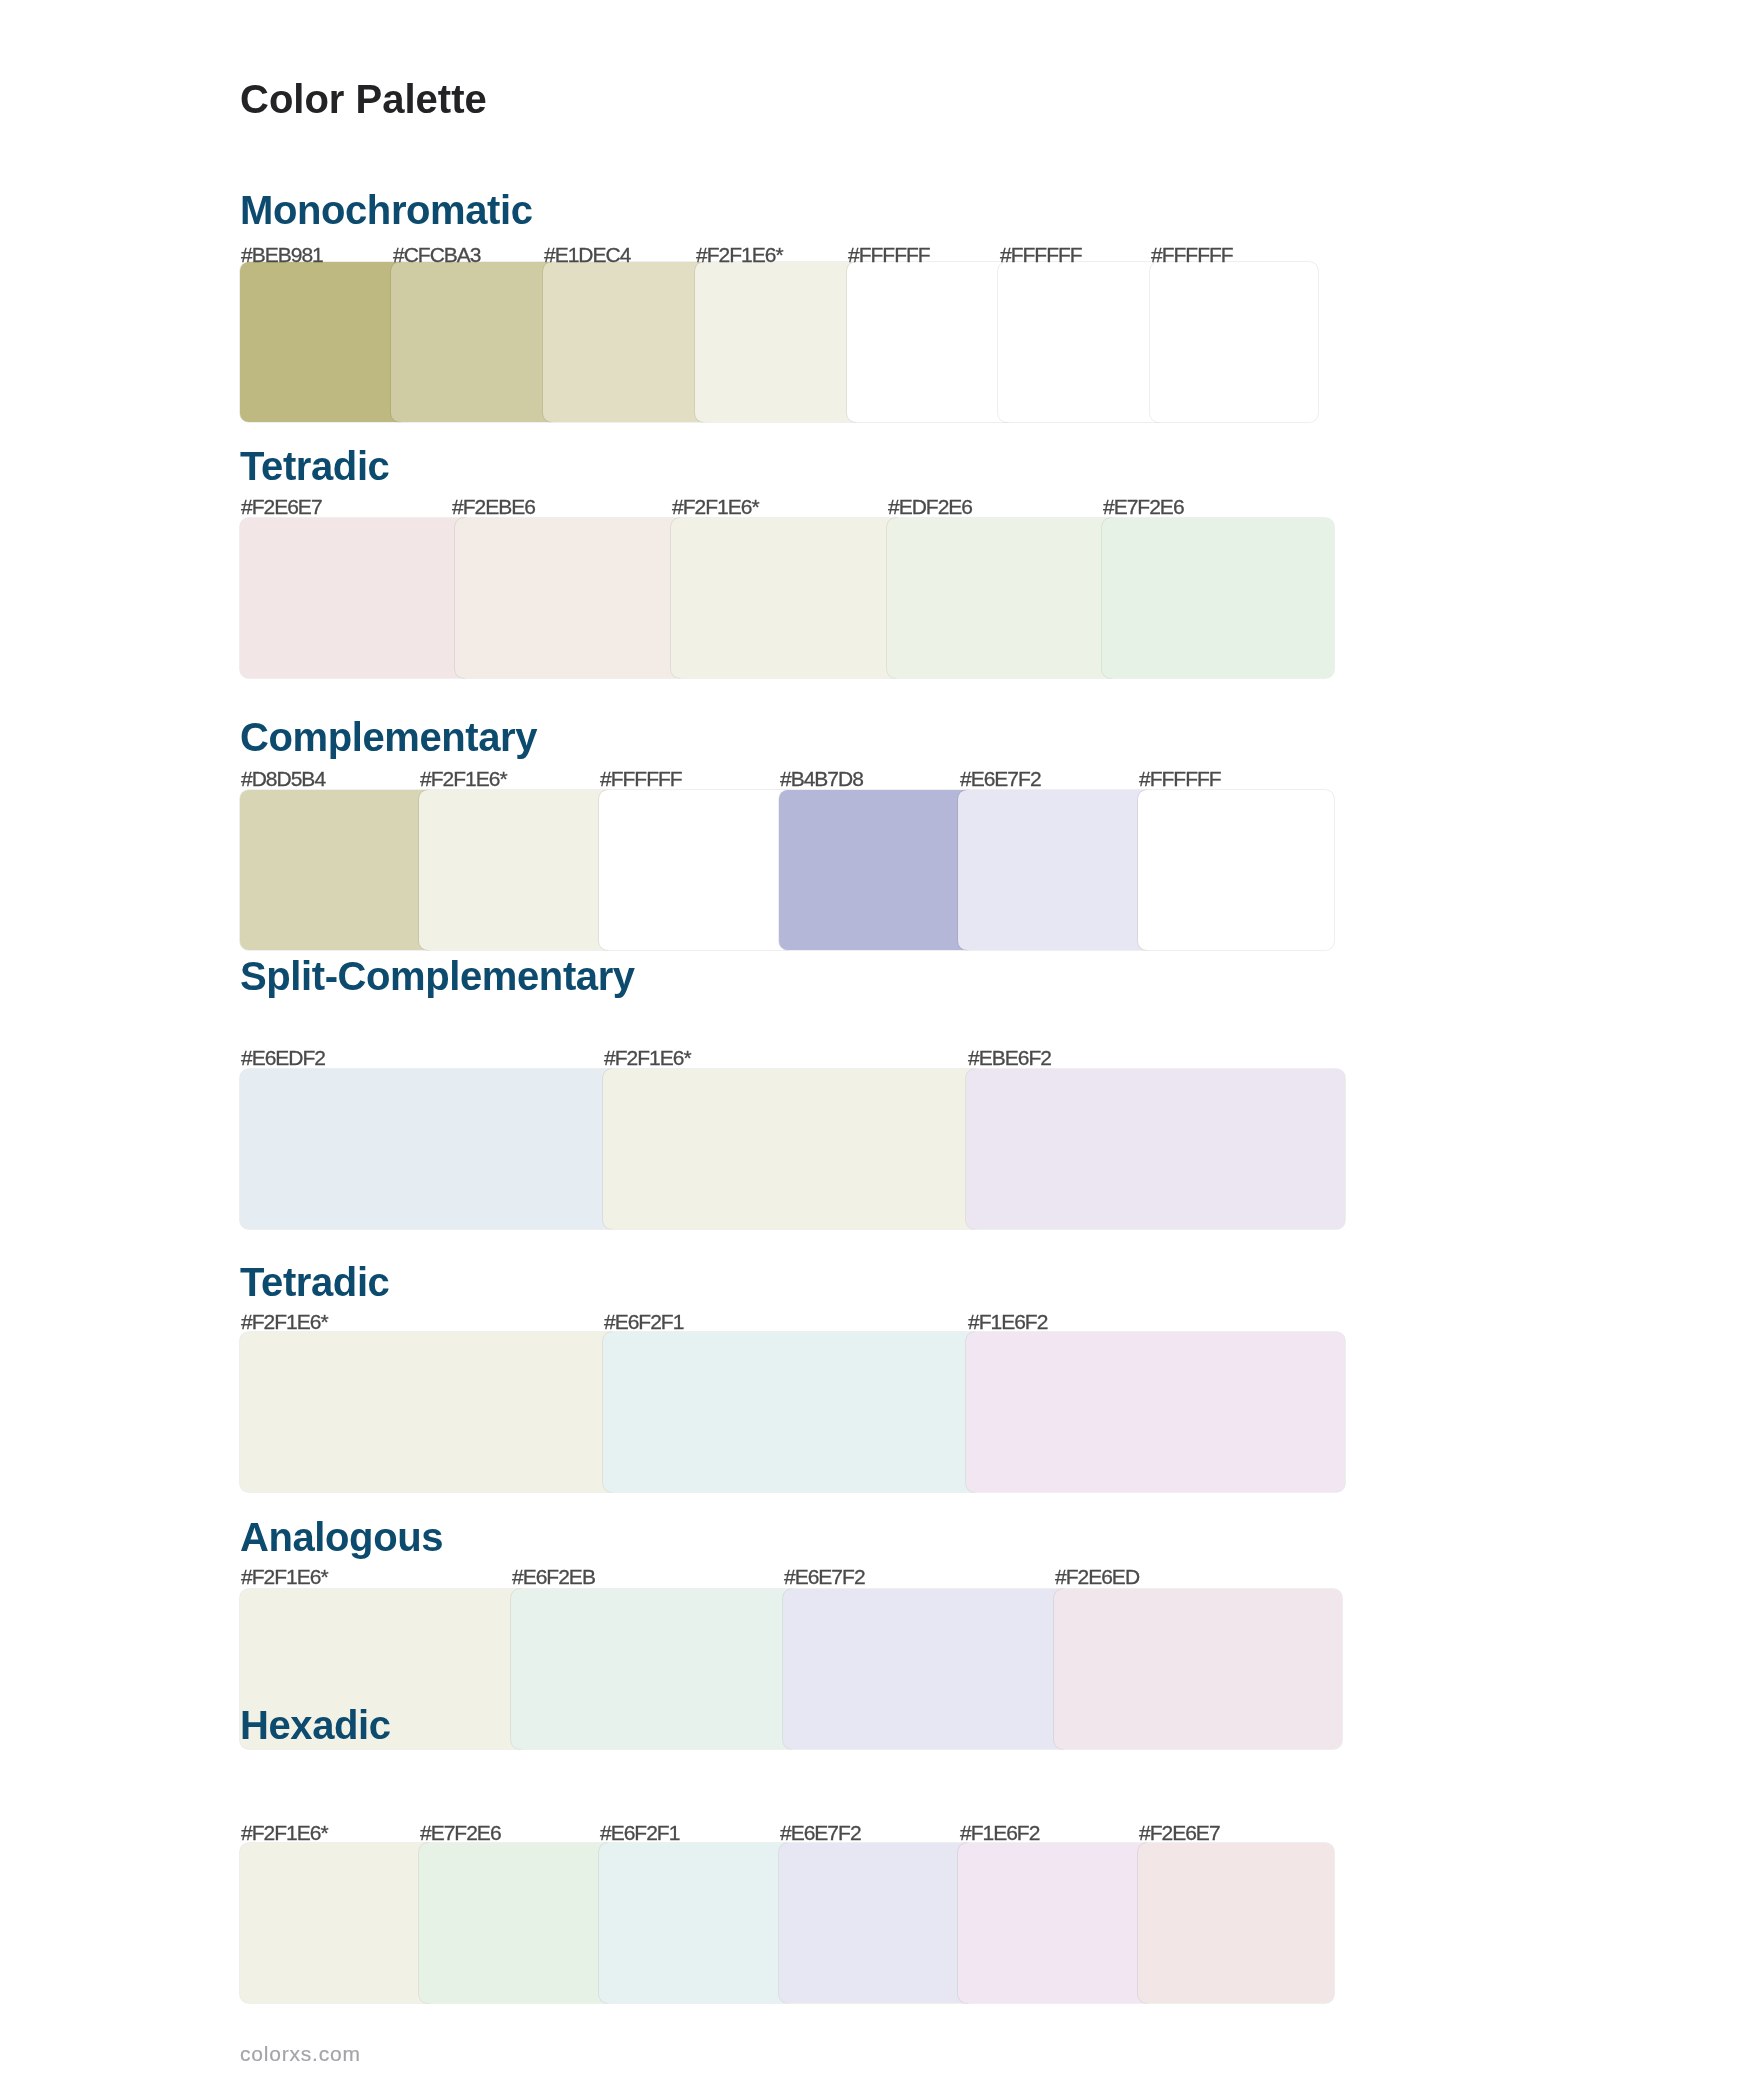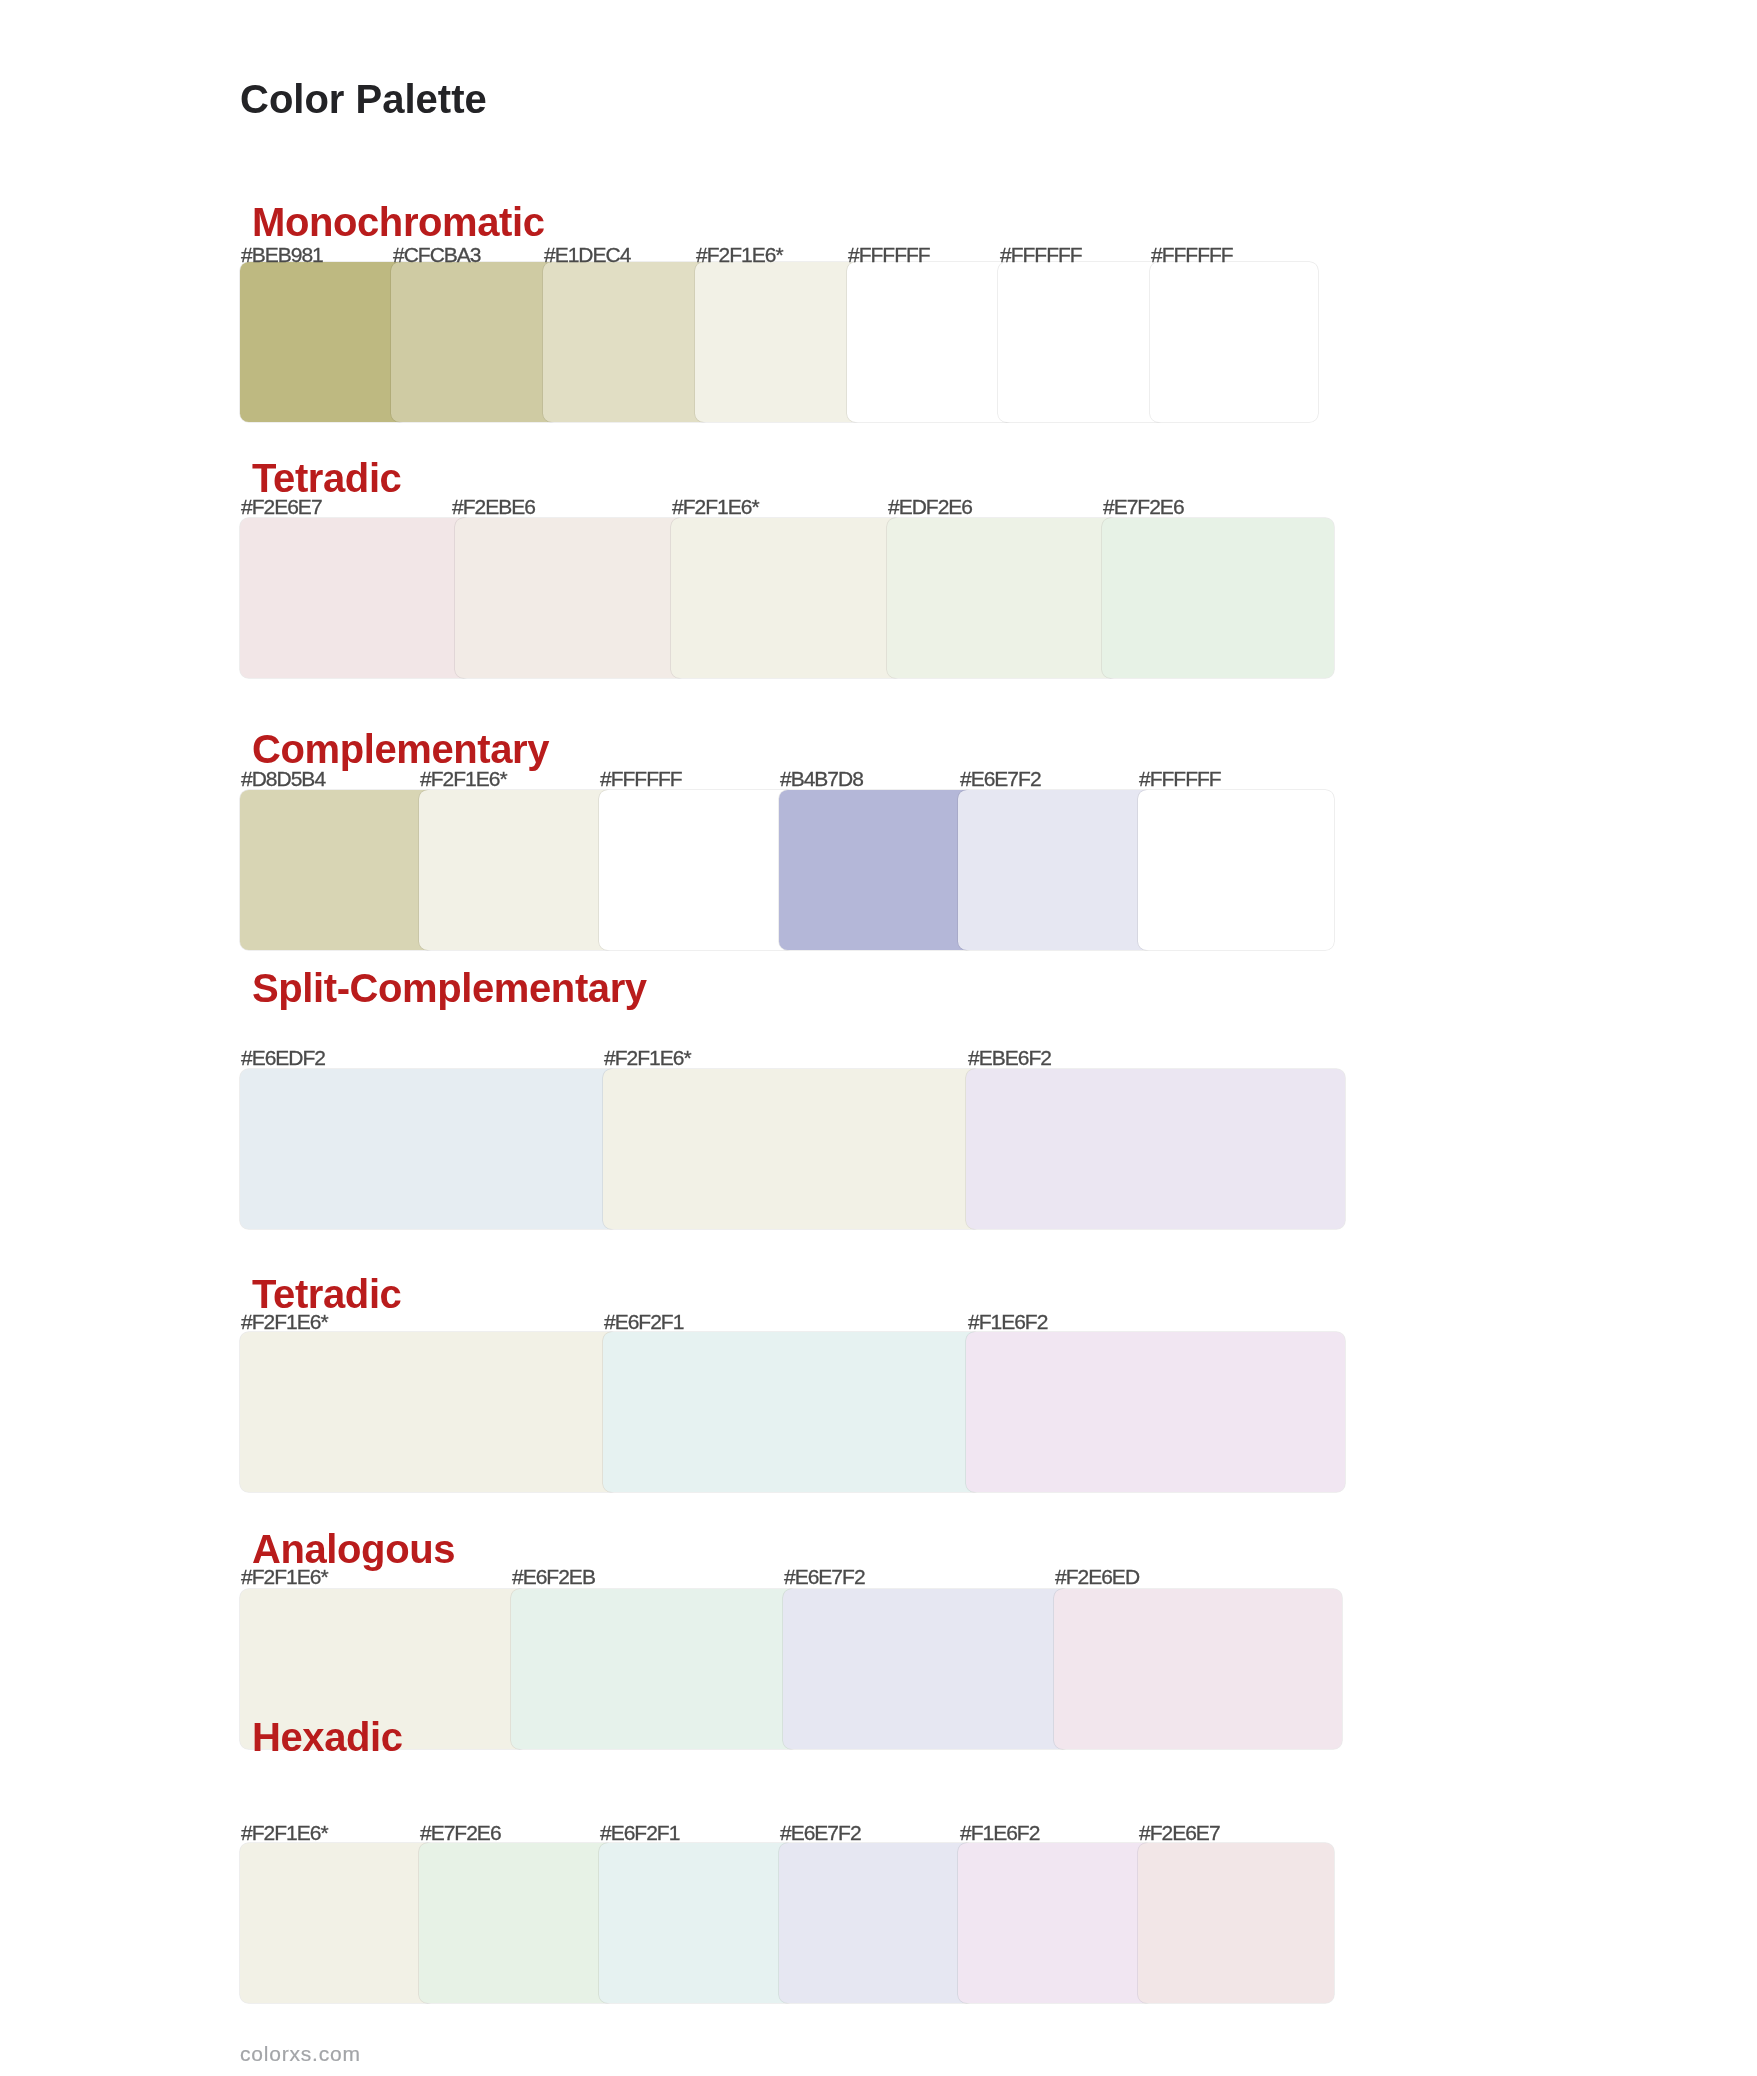--- a/index.html
+++ b/index.html
@@ -5,21 +5,21 @@
   html,body{margin:0;padding:0;}
   body{width:1757px;height:2077px;background:#ffffff;
        font-family:"Liberation Sans",sans-serif;}
   #page{position:relative;width:1757px;height:2077px;overflow:hidden;background:#fff;
         will-change:transform;-webkit-font-smoothing:antialiased;}
   .title{position:absolute;margin:0;padding:0;font-weight:bold;
          color:#232326;line-height:1;white-space:nowrap;}
   .title-1{left:239px;top:21px;font-size:52px;letter-spacing:-1.4px;}
   .title-2{left:240px;top:79px;font-size:40px;letter-spacing:0;}
   .sec-title{position:absolute;left:240px;font-size:40px;font-weight:bold;
-             color:#b91c1c;line-height:1;margin:12px;white-space:nowrap;letter-spacing:-0.4px;}
+             color:#0c4a6e;line-height:1;margin:0;white-space:nowrap;letter-spacing:-0.4px;}
   .lbl{position:absolute;font-size:21px;color:#4a4a4a;white-space:nowrap;
        line-height:1;letter-spacing:-1px;-webkit-text-stroke:0.3px #4a4a4a;}
   .sw{position:absolute;height:160px;border-radius:8.8px;
       box-shadow:0 0 0 0.8px rgba(0,0,0,0.085);}
   .footer{position:absolute;left:240px;top:2043px;font-size:21px;color:#a3a5a8;
           line-height:1;letter-spacing:0.8px;-webkit-text-stroke:0.2px #a3a5a8;}
   .h0{top:190px}
   .r0>.lbl{top:244px}
   .r0>.sw{top:262px;width:168px}
   .r0>.c0{left:240px}

